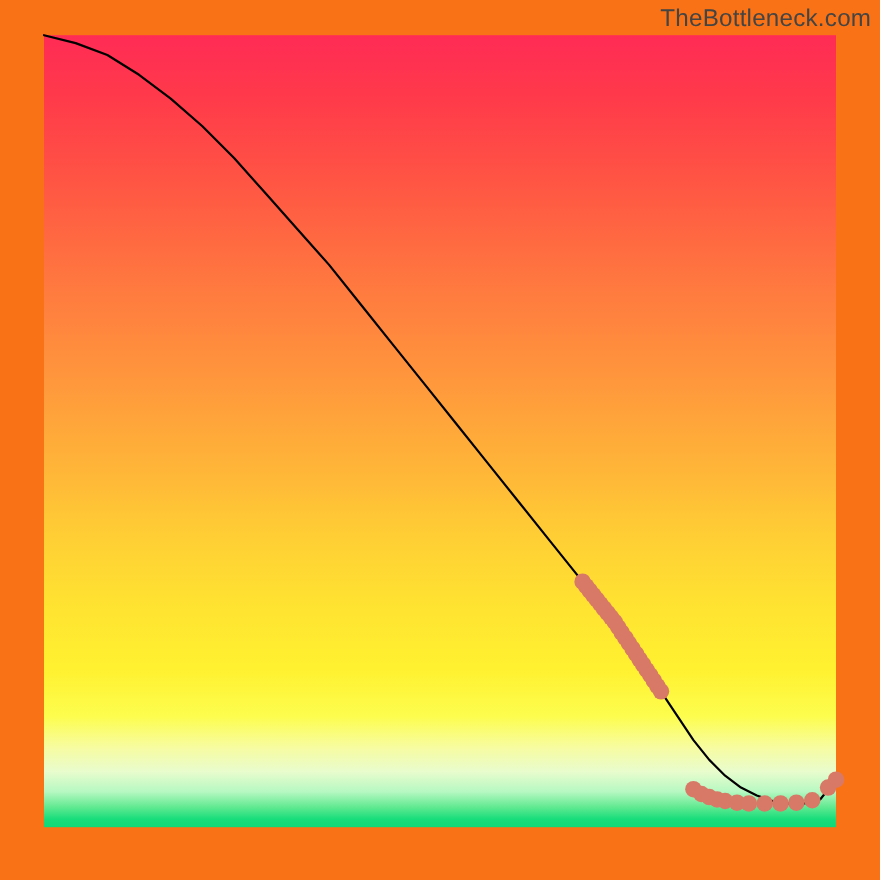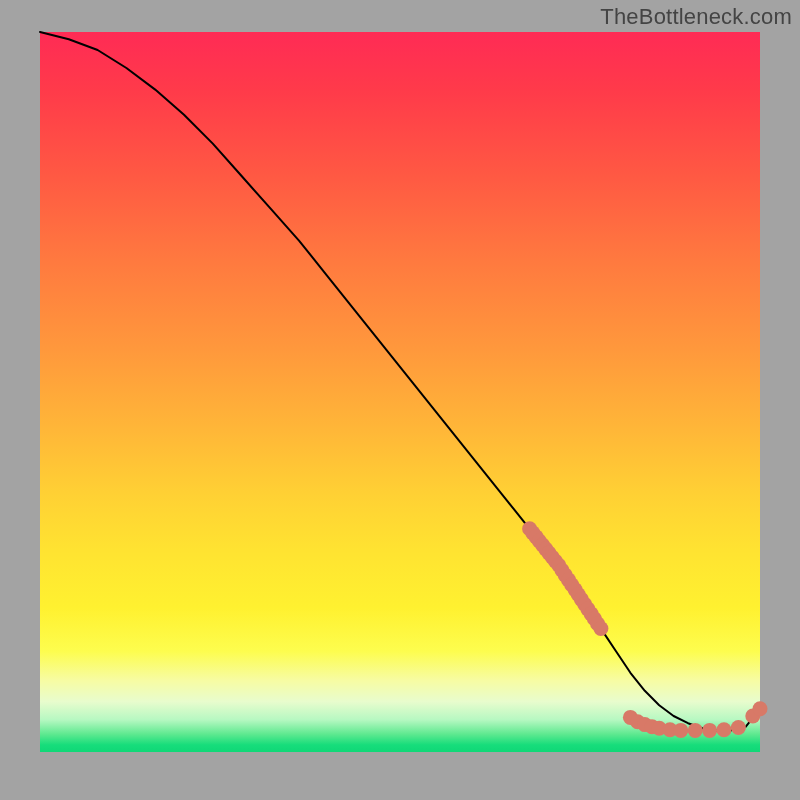--- a/index.html
+++ b/index.html
@@ -8,21 +8,21 @@
     width: 800px;
     height: 800px;
     background: #000;
     overflow: hidden;
     font-family: Arial, Helvetica, sans-serif;
   }
   .frame {
     position: relative;
     width: 800px;
     height: 800px;
-    background: #a3a3a3;
+    background: #f97316;
   }
   .watermark {
     position: absolute;
     top: 4px;
     right: 8px;
     color: #444;
     font-size: 22px;
     font-weight: 500;
     letter-spacing: 0.2px;
     user-select: none;

